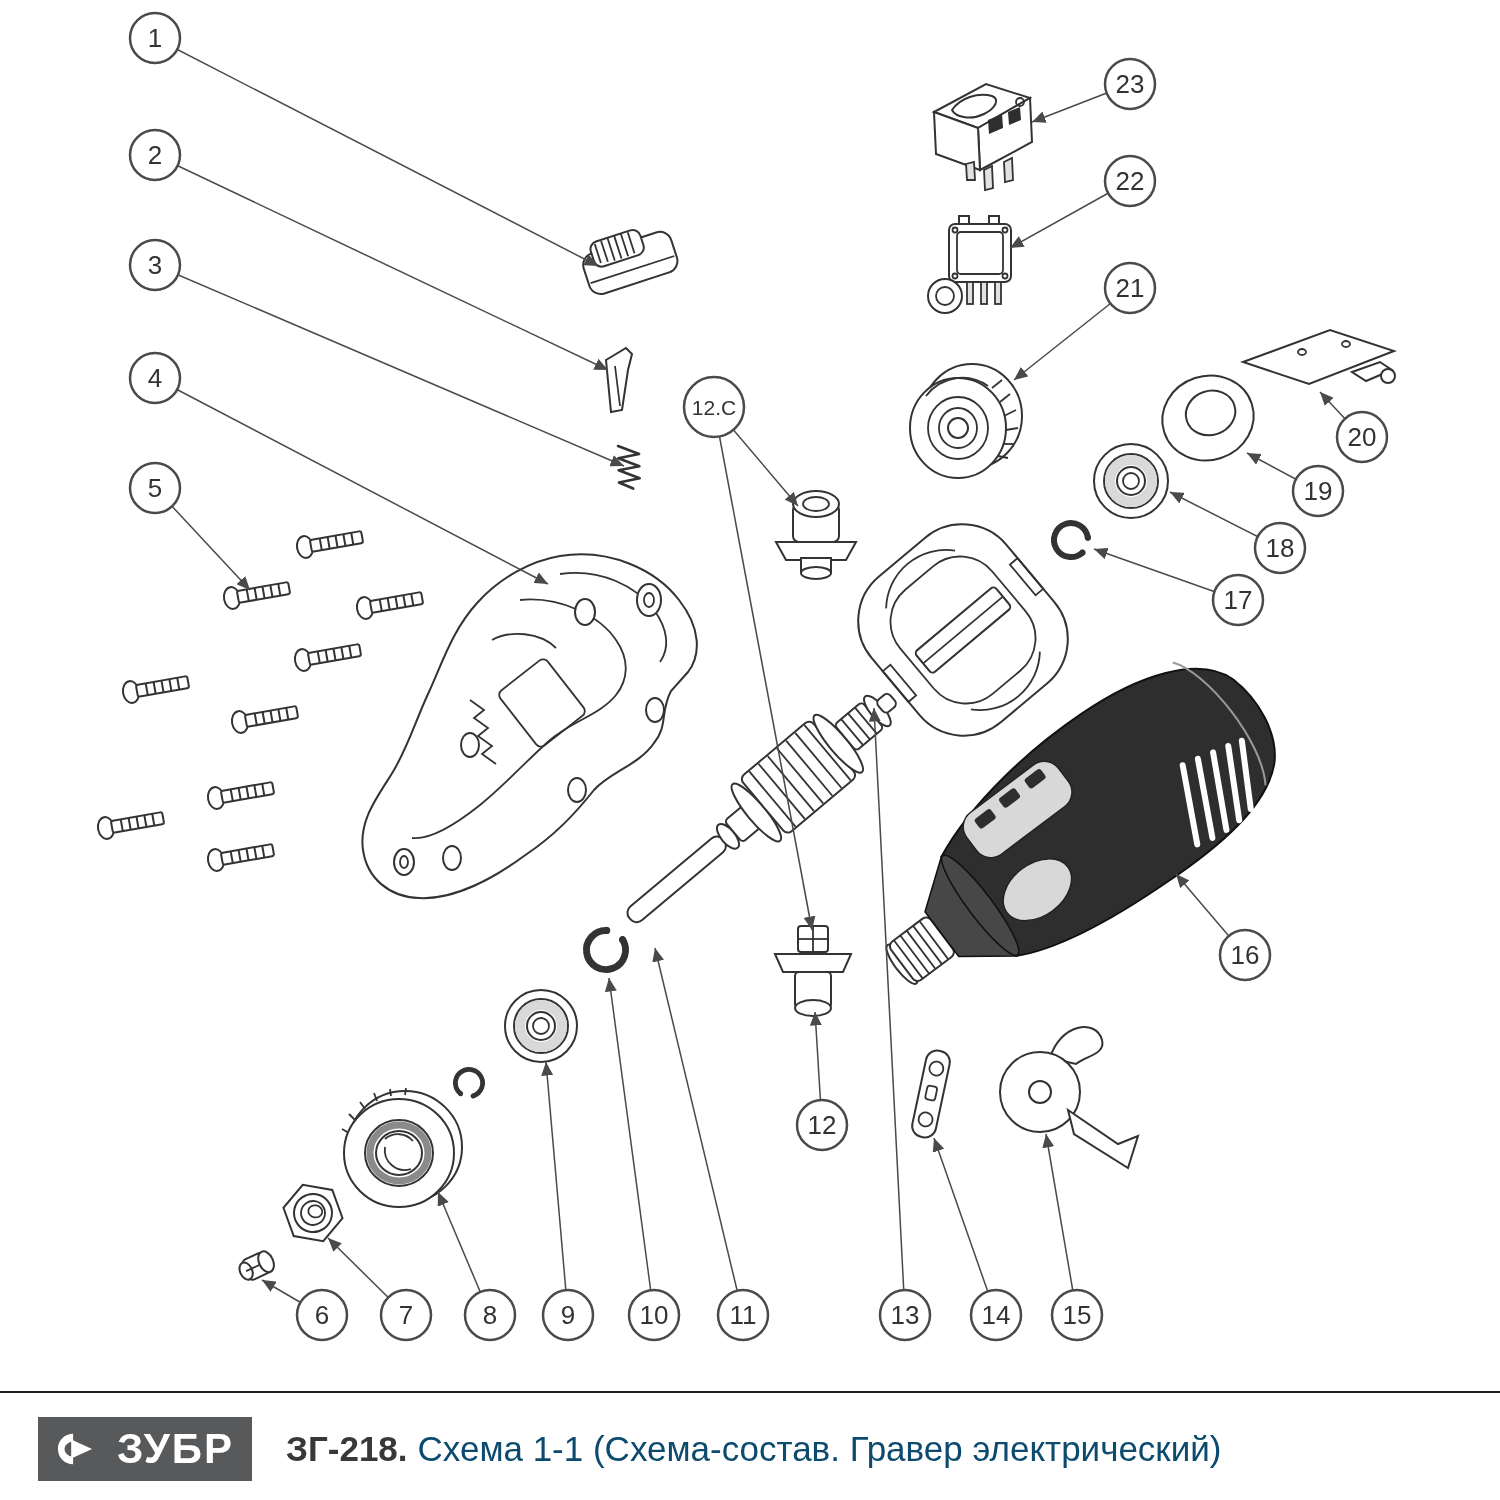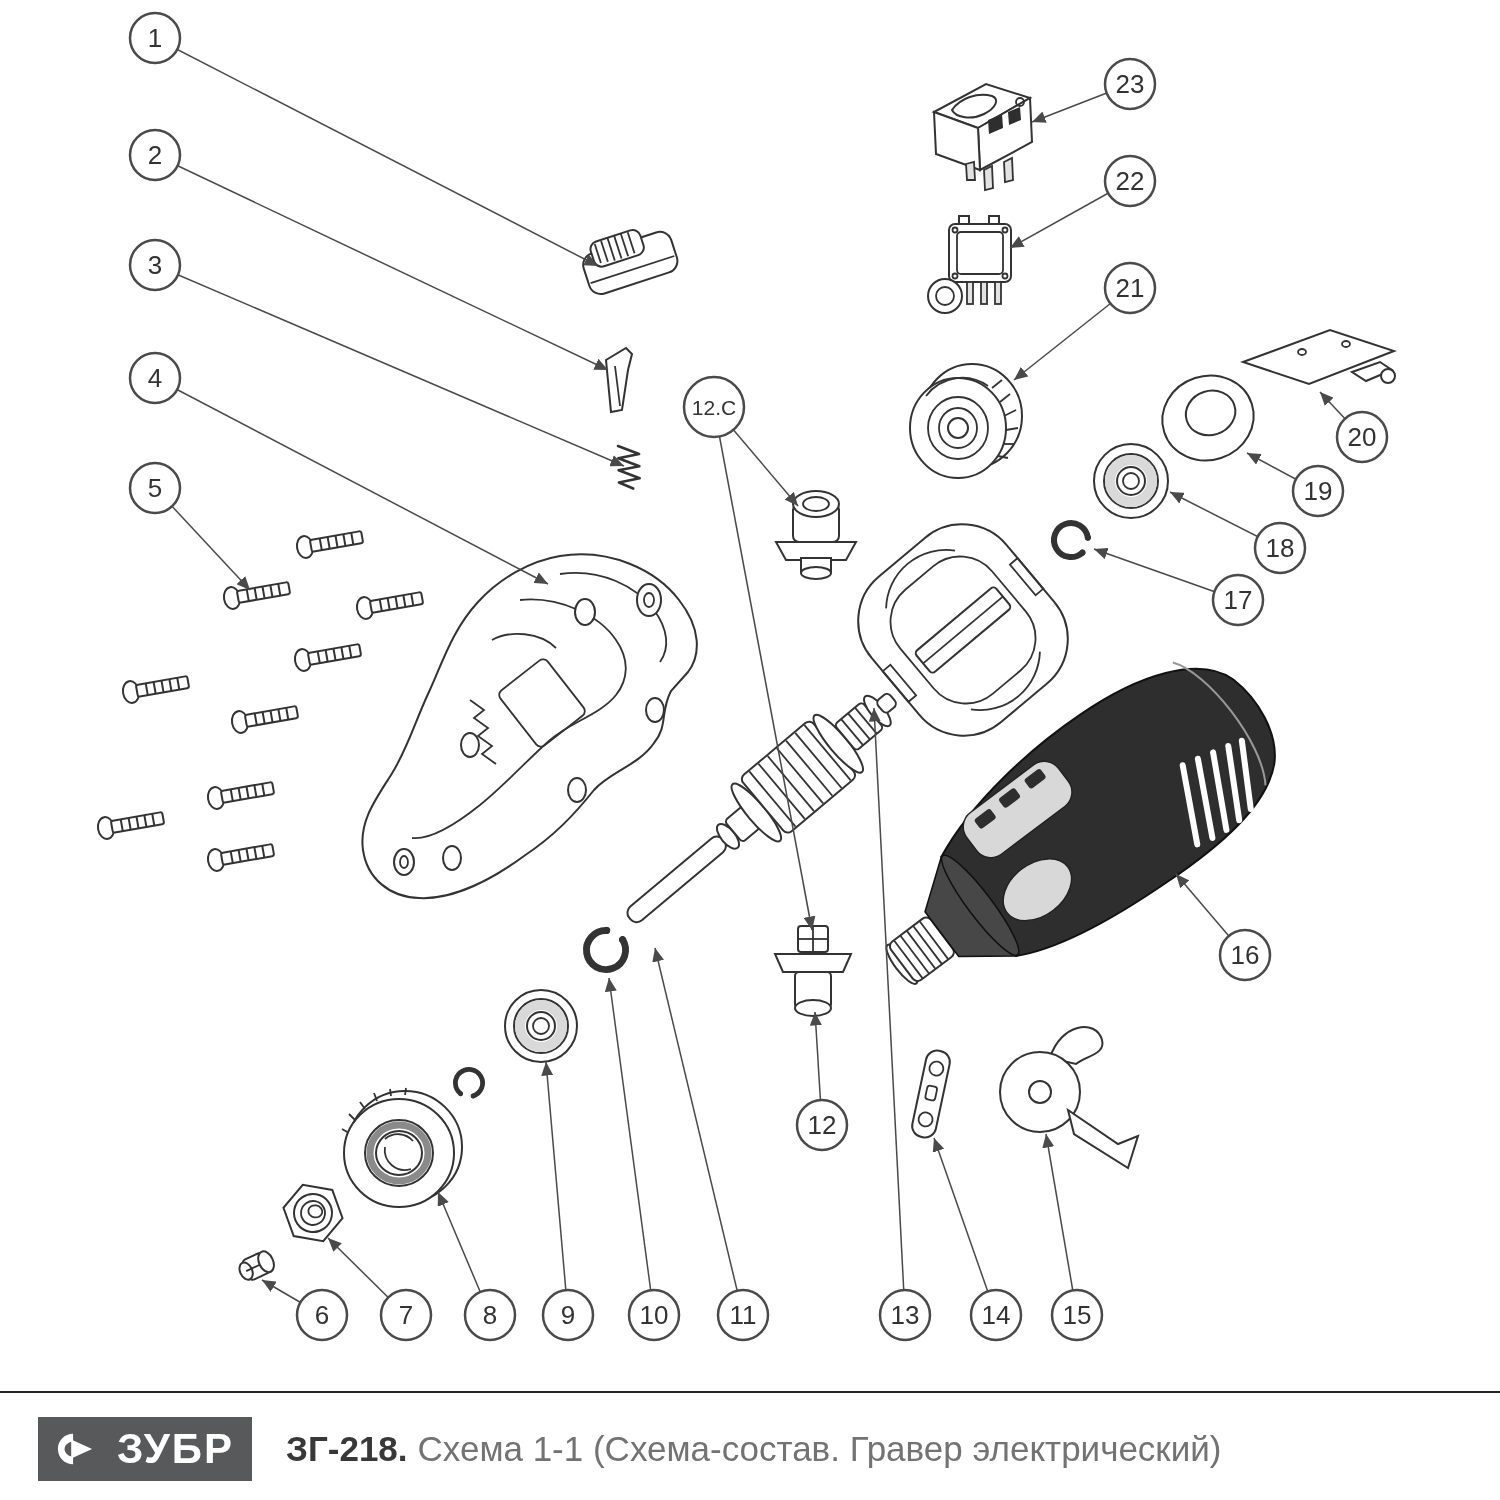--- a/index.html
+++ b/index.html
@@ -28,21 +28,21 @@
 
   
   .footer{position:absolute;left:0;top:1391px;width:1500px;height:109px;
           border-top:2px solid #222;background:#fff;}
   .footer-row{display:flex;align-items:center;gap:34px;padding:24px 0 0 38px;}
   .logo{background:#58595b;width:214px;height:64px;display:flex;align-items:center;
         justify-content:center;gap:23px;flex:0 0 auto;}
   .logo-text{color:#fff;font-weight:bold;font-size:42px;letter-spacing:2px;line-height:1;}
   .title{font-size:35px;white-space:nowrap;}
   .model{font-weight:bold;color:#383838;margin-right:10px;}
-  .subtitle{color:#737373;font-weight:normal;}
+  .subtitle{color:#0c4a6e;font-weight:normal;}
 </style>
 </head>
 <body>
 
 <div class="stage">
 <svg width="1500" height="1390" viewBox="0 0 1500 1390" xmlns="http://www.w3.org/2000/svg">
   <defs>
     <g id="screw-shape" class="fw">
       <ellipse cx="0" cy="0" rx="8" ry="11"></ellipse>
       <rect x="6" y="-6" width="52" height="12" rx="2"></rect>

